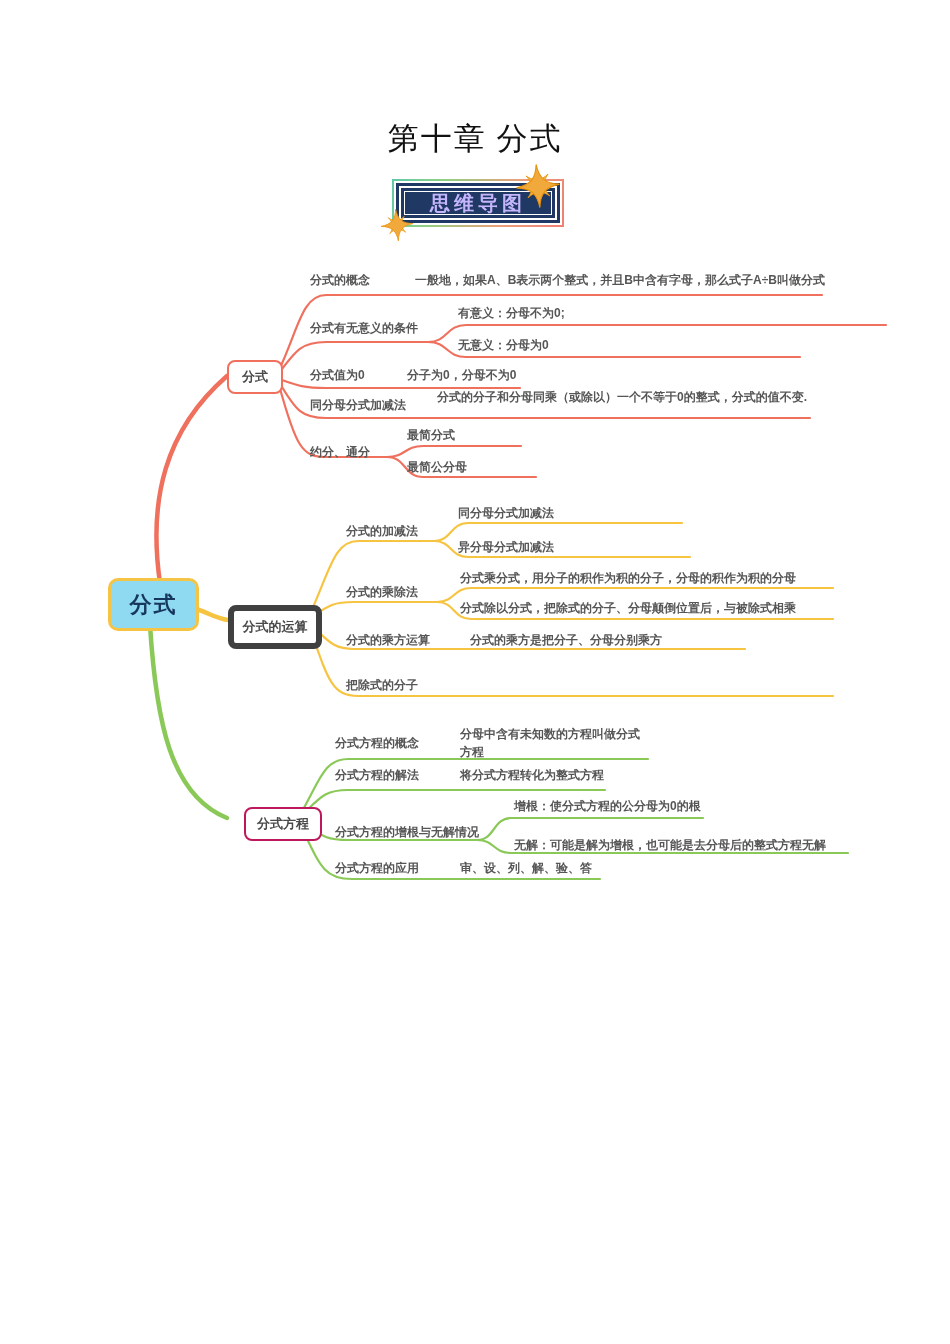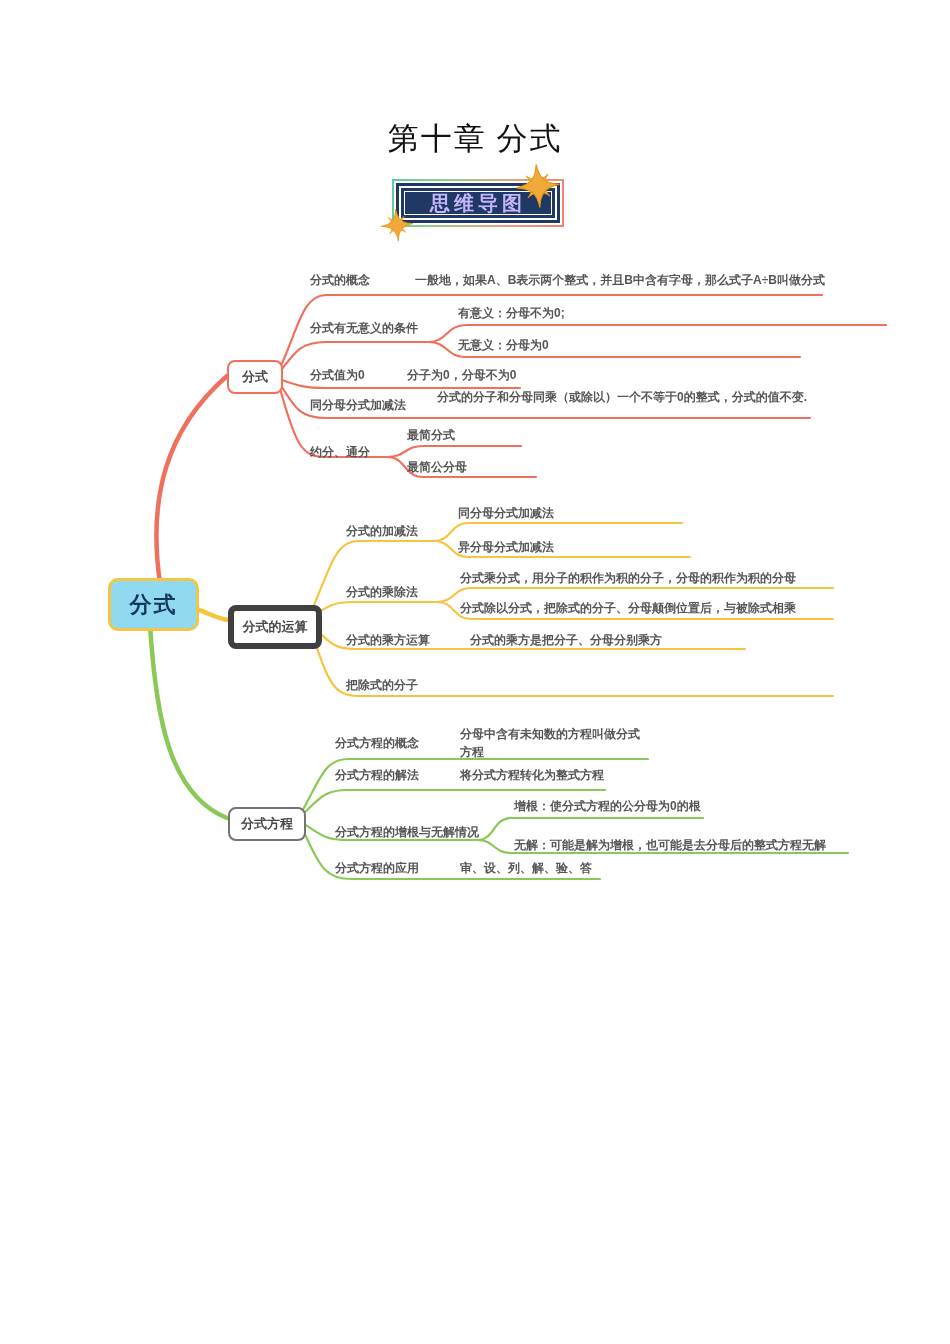--- a/index.html
+++ b/index.html
@@ -19,21 +19,21 @@
   .badge-navy::after{content:"";position:absolute;inset:8px;border:1px solid #fff;pointer-events:none;}
   .badge-text{position:relative;color:#c4b5fd;font-size:20px;font-weight:bold;letter-spacing:4px;line-height:22px;}
   .star{position:absolute;pointer-events:none;}
   
   .node{position:absolute;display:flex;align-items:center;justify-content:center;
       background:#fff;border-radius:8px;font-weight:bold;color:#4a4a4a;font-size:13px;white-space:nowrap;}
   .node-root{left:108px;top:578px;width:85px;height:47px;background:#8FD9F1;
       border:3px solid #F6C445;border-radius:10px;font-size:22px;color:#16365C;letter-spacing:2px;}
   .node-red{left:227px;top:360px;width:52px;height:30px;border:2px solid #F0705E;}
   .node-yellow{left:228px;top:605px;width:82px;height:32px;border:6px solid #404040;}
-  .node-green{left:228px;top:807px;width:74px;height:30px;border:2px solid #737373;}
+  .node-green{left:244px;top:807px;width:74px;height:30px;border:2px solid #be185d;}
   
   .t{position:absolute;font-size:12px;line-height:16px;font-weight:bold;color:#565656;white-space:nowrap;}
   .t.wrap{white-space:normal;}
   svg.map{position:absolute;left:0;top:0;pointer-events:none;}
 </style>
 </head>
 <body>
 
 <div id="page">
 

